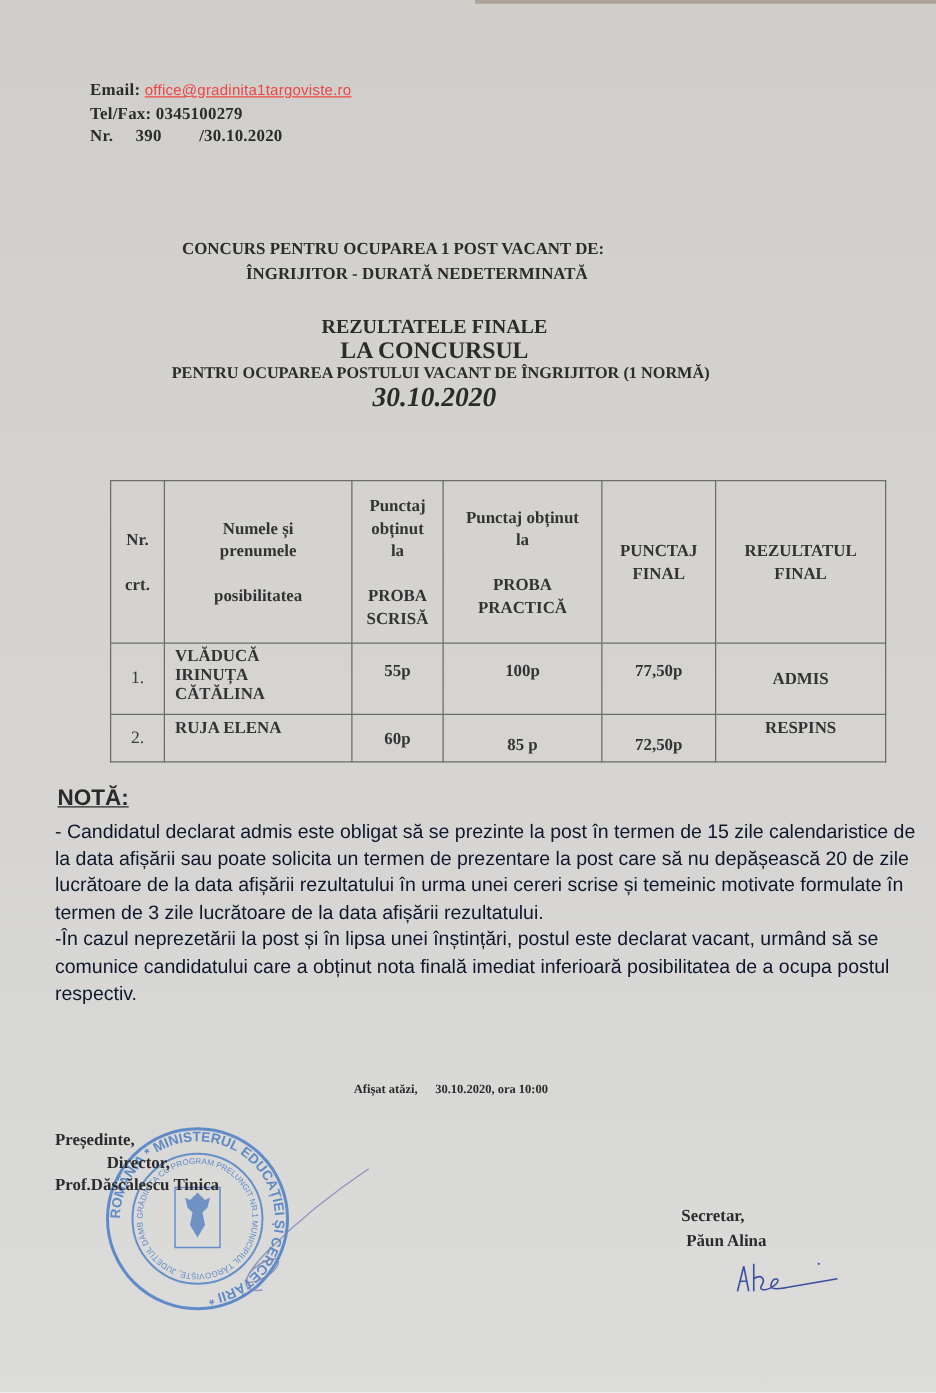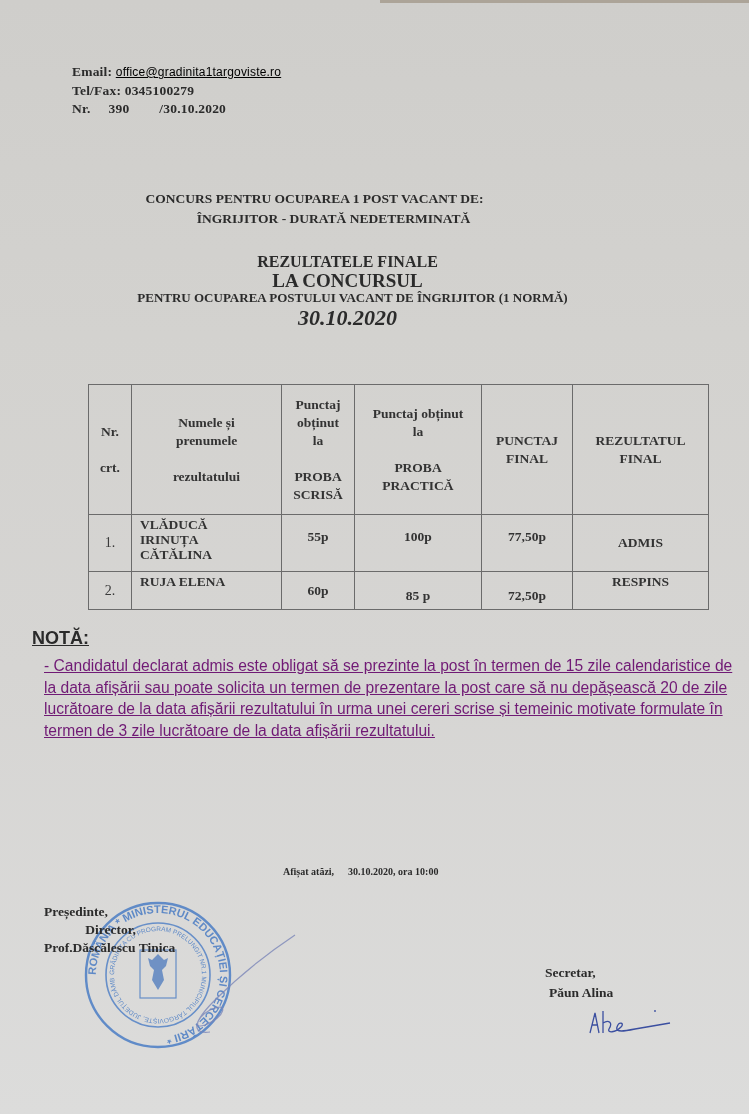--- a/index.html
+++ b/index.html
@@ -6,21 +6,21 @@
   body {
     width: 749px; height: 1114px; overflow: hidden; position: relative;
     background: linear-gradient(180deg, #cfcecb 0%, #d3d2cf 30%, #d6d5d3 60%, #dcdcdb 100%);
     font-family: "Liberation Serif", serif; color: #2b2b2b;
   }
   .topedge { position:absolute; left:380px; top:0; width:369px; height:3px; background:#8a7a66; opacity:.5; }
   .serif-b { font-family: "Liberation Serif", serif; font-weight: bold; }
   .abs { position: absolute; }
 
   .hdr { left: 72px; top: 63px; font-size: 13.5px; line-height: 18.6px; letter-spacing: .2px; }
-  .hdr .email-val { font-weight: normal; text-decoration: underline; font-family: "Liberation Sans", sans-serif; font-size: 12px; color:#000000; }
+  .hdr .email-val { font-weight: normal; text-decoration: underline; font-family: "Liberation Sans", sans-serif; font-size: 12px; color:#ef4444; }
   .hdr .gap { display:inline-block; width: 18px; }
   .hdr .gap2 { display:inline-block; width: 30px; }
 
   .center-block { left: 0; width: 629px; text-align: center; }
   .t1 { top: 189px; font-size: 13.5px; line-height: 20px; }
   .t1 .l2 { padding-left: 38px; }
   .t2 { top: 252px; font-size: 16px; line-height: 20px; padding-left: 33px; }
   .t2 .sub { font-size: 19px; line-height: 17px; }
   .t2 .sub2 { font-size: 13px; line-height: 17px; padding-left: 10px; }
   .t2 .date { font-size: 22px; line-height: 24px; font-style: italic; }
@@ -34,22 +34,22 @@
   table.results td { font-weight: bold; }
   .c-nr { width: 42px; } .c-name { width: 149px; } .c-scr { width: 72px; }
   .c-pr { width: 126px; } .c-fin { width: 90px; } .c-res { width: 135px; }
   tr.hrow { height: 130px; }
   tr.r1 { height: 57px; } tr.r2 { height: 38px; }
   .nrcell { font-weight: normal !important; font-size: 14px; color:#3a3a3a; }
   .namecell { text-align: left !important; padding-left: 8px !important; line-height: 15px; vertical-align: top !important; padding-top: 2px !important; }
   .hsp { display:block; height: 18px; }
   .top-al { vertical-align: top !important; padding-top: 5px !important; }
 
-  .nota { left: 32px; top: 628px; font-family: "Liberation Sans", sans-serif; font-size: 18px; font-weight: bold; text-decoration: underline; color:#2a2a2a; }
-  .nota-body { left: 44px; top: 655px; width: 700px; font-family: "Liberation Sans", sans-serif; font-size: 15.6px; line-height: 21.6px; color: #701a75; text-decoration: underline; }
+  .nota { left: 46px; top: 628px; font-family: "Liberation Sans", sans-serif; font-size: 18px; font-weight: bold; text-decoration: underline; color:#2a2a2a; }
+  .nota-body { left: 44px; top: 655px; width: 700px; font-family: "Liberation Sans", sans-serif; font-size: 15.6px; line-height: 21.6px; color: #0f172a; }
   .nota-body p { margin: 0; }
 
   .afis { left: 283px; top: 866px; font-size: 10px; font-weight: bold; }
   .afis .gap { display:inline-block; width: 14px; }
 
   .sign-left { left: 44px; top: 903px; font-size: 13.5px; font-weight: bold; line-height: 18px; }
   .sign-left .d { padding-left: 2px; text-align: center; }
   .sign-right { left: 545px; top: 963px; font-size: 13.5px; font-weight: bold; line-height: 20px; }
   .sign-right .n { padding-left: 4px; }
 
@@ -93,21 +93,21 @@
       <tr class="hrow">
     <th class="c-nr">
       <span>Nr.</span>
       <span class="hsp"></span>
       <span>crt.</span>
     </th>
     <th class="c-name">
       <div>Numele și</div>
       <div>prenumele</div>
       <span class="hsp"></span>
-      <div>rezultatului</div>
+      <div>posibilitatea</div>
     </th>
     <th class="c-scr">
       <div>Punctaj</div>
       <div>obținut</div>
       <div>la</div>
       <span class="hsp"></span>
       <div>PROBA</div>
       <div>SCRISĂ</div>
     </th>
     <th class="c-pr">
@@ -147,20 +147,21 @@
     <td style="padding-top:10px">85 p</td>
     <td style="padding-top:10px">72,50p</td>
     <td class="top-al" style="padding-top:2px !important">RESPINS</td>
   </tr>
 </tbody>
   </table>
 
 <div class="abs nota">NOTĂ:</div>
 <div class="abs nota-body">
   <p>- Candidatul declarat admis  este obligat să se prezinte la post în termen de 15 zile calendaristice de la data afișării sau poate solicita un termen de prezentare la post care să nu depășească 20 de zile lucrătoare de la data afișării rezultatului în urma unei cereri scrise și temeinic motivate formulate în termen de 3 zile lucrătoare de la data afișării rezultatului.</p>
+  <p>-În cazul neprezetării la post și în lipsa unei înștințări, postul este declarat vacant, urmând să se comunice candidatului care a obținut nota finală imediat inferioară posibilitatea de a ocupa postul respectiv.</p>
 </div>
 
 <div class="abs afis">
   <span>Afișat atăzi,</span><span class="gap"></span><span>30.10.2020, ora 10:00</span>
 </div>
 
 <svg class="abs stamp" viewBox="0 0 160 150">
   <defs>
     <path id="stampArc" d="M 80 75 m -62 0 a 62 62 0 1 1 124 0 a 62 62 0 1 1 -124 0"></path>
     <path id="stampArcInner" d="M 80 75 m -44 0 a 44 44 0 1 1 88 0 a 44 44 0 1 1 -88 0"></path>

